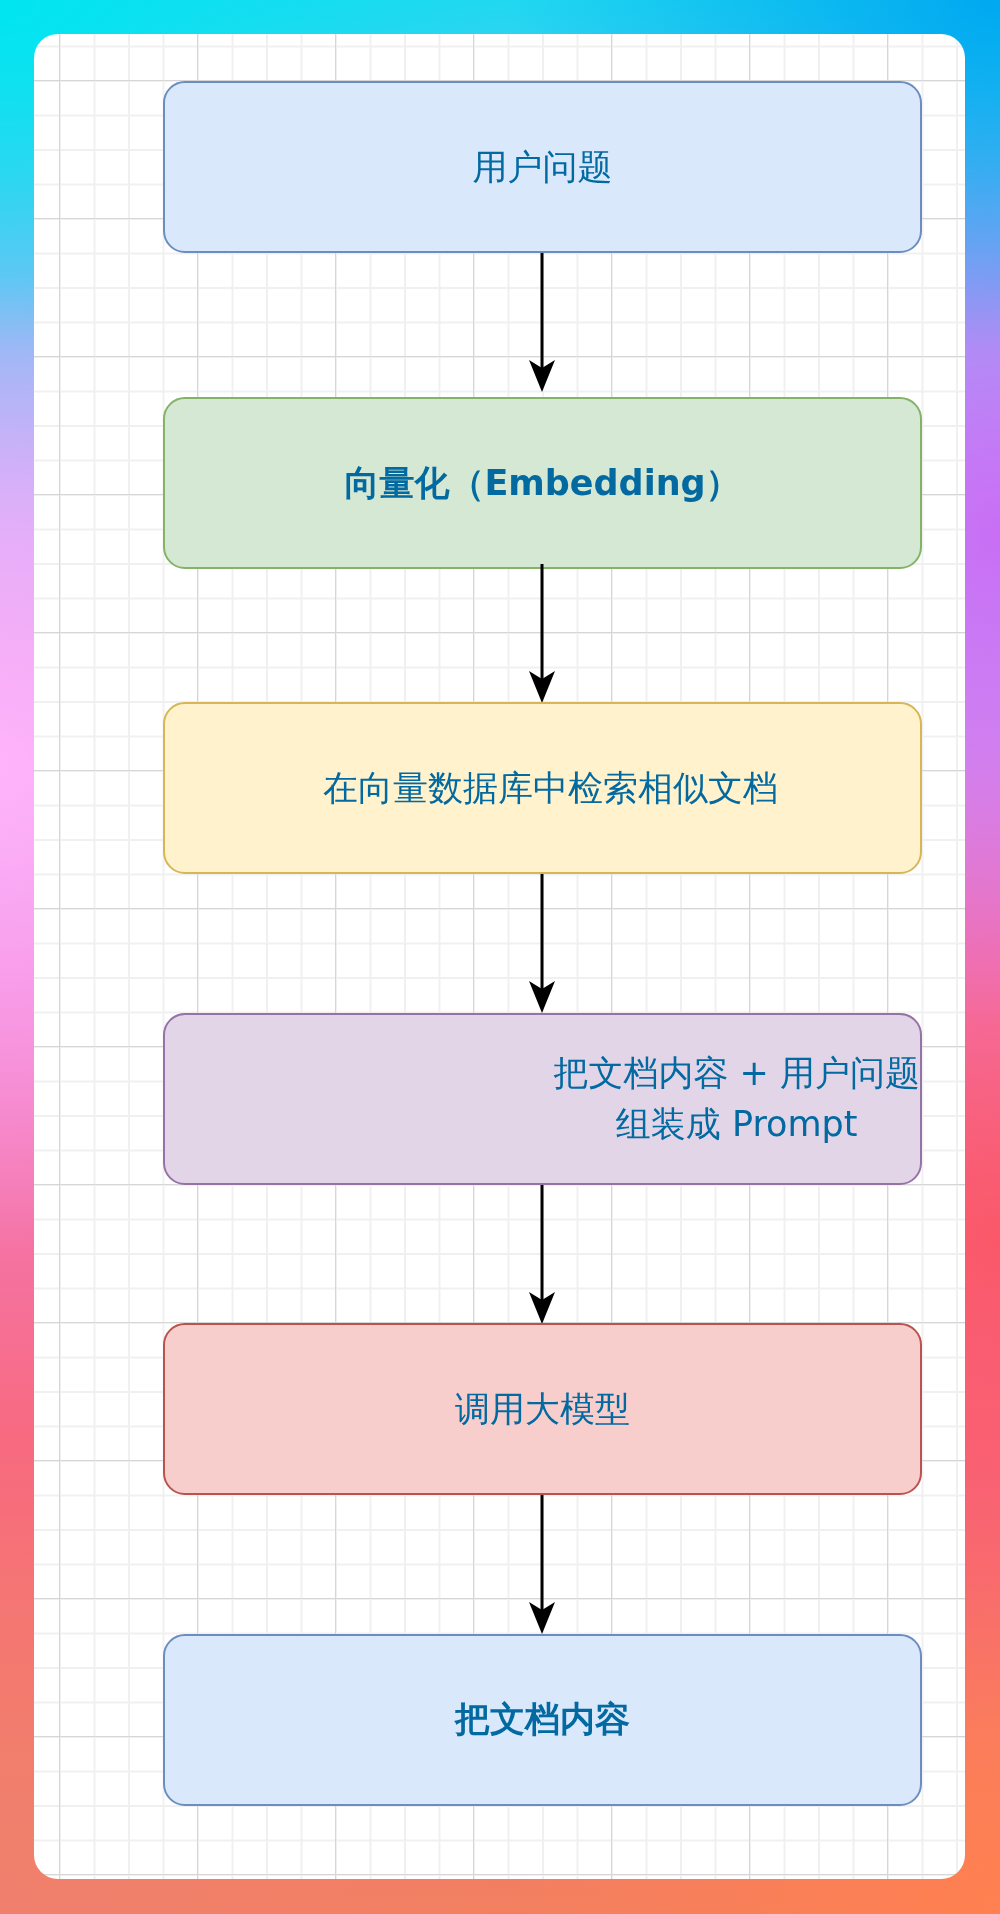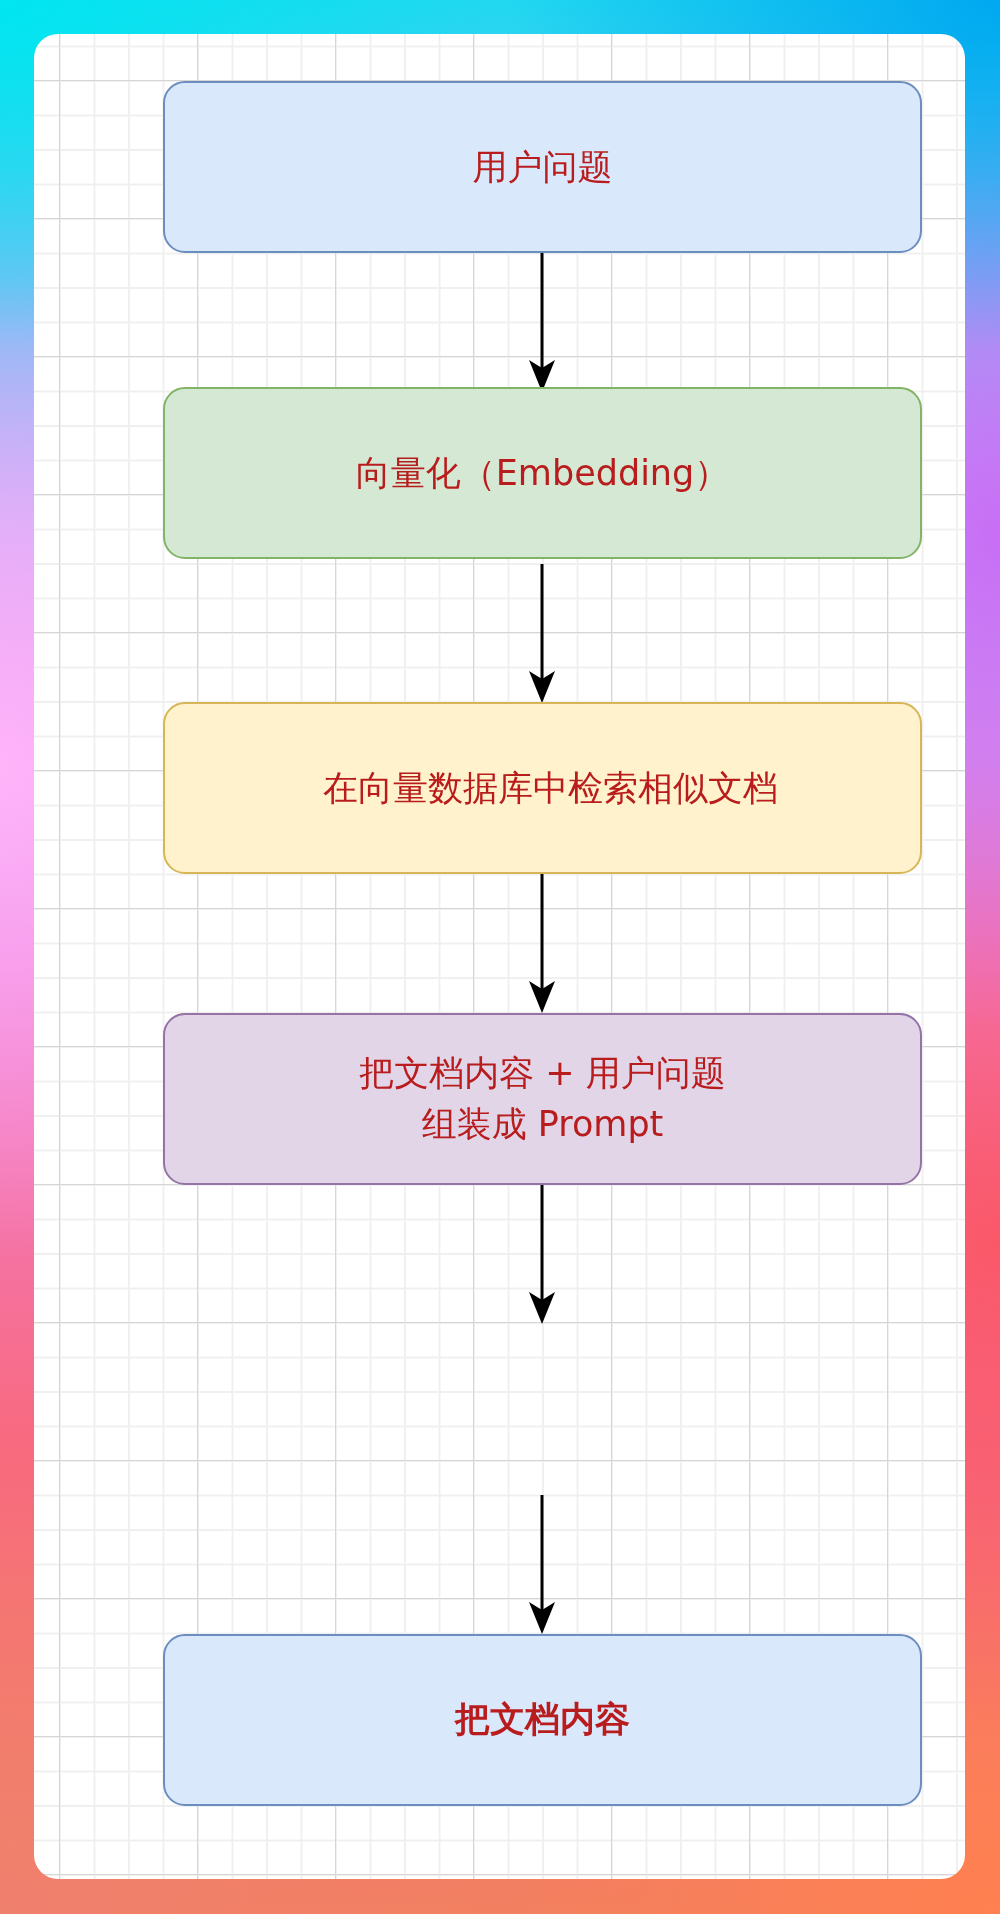--- a/index.html
+++ b/index.html
@@ -44,21 +44,21 @@
     left: 129px;
     width: 759px;
     height: 172px;
     box-sizing: border-box;
     border: 2.5px solid #6c8ebf;
     border-radius: 22px;
     display: flex;
     align-items: center;
     justify-content: center;
     text-align: center;
-    color: #b91c1c;
+    color: #0369a1;
     font-size: 35px;
     line-height: 51px;
     white-space: pre-line;
   }
   .node .label {
     display: block;
   }
   .node.bold { font-weight: bold; }
   .n-blue   { background: #dae8fc; border-color: #6c8ebf; }
   .n-green  { background: #d5e8d4; border-color: #82b366; }
@@ -84,21 +84,21 @@
       <span class="label">用户问题</span>
     </div>
 
     <div class="edge" style="top:219px;">
       <svg width="30" height="139" viewBox="0 0 30 139">
         <line x1="15" y1="0" x2="15" y2="120" stroke="#000" stroke-width="3"></line>
         <path d="M15 139 L2 107 L15 115 L28 107 Z" fill="#000"></path>
       </svg>
     </div>
 
-    <div class="node n-green" style="top: 353px; background-color: rgb(213, 232, 212); border-color: rgb(130, 179, 102); font-weight: normal;">
+    <div class="node n-green" style="top: 363px; background-color: rgb(213, 232, 212); border-color: rgb(130, 179, 102); font-weight: bold;">
       <span class="label">向量化（Embedding）</span>
     </div>
 
     <div class="edge" style="top:529.5px;">
       <svg width="30" height="139" viewBox="0 0 30 139">
         <line x1="15" y1="0" x2="15" y2="120" stroke="#000" stroke-width="3"></line>
         <path d="M15 139 L2 107 L15 115 L28 107 Z" fill="#000"></path>
       </svg>
     </div>
 
@@ -106,32 +106,35 @@
       <span class="label">在向量数据库中检索相似文档</span>
     </div>
 
     <div class="edge" style="top:840px;">
       <svg width="30" height="139" viewBox="0 0 30 139">
         <line x1="15" y1="0" x2="15" y2="120" stroke="#000" stroke-width="3"></line>
         <path d="M15 139 L2 107 L15 115 L28 107 Z" fill="#000"></path>
       </svg>
     </div>
 
-    <div class="node n-purple" style="top: 978.5px; background-color: rgb(225, 213, 231); border-color: rgb(150, 115, 166); font-weight: normal;">
+    <div class="node n-purple" style="top: 978.5px; background-color: rgb(225, 213, 231); border-color: rgb(150, 115, 166); font-weight: normal; justify-content: flex-end;">
       <span class="label">把文档内容 + 用户问题
 组装成 Prompt</span>
     </div>
 
     <div class="edge" style="top:1150.5px;">
       <svg width="30" height="139" viewBox="0 0 30 139">
         <line x1="15" y1="0" x2="15" y2="120" stroke="#000" stroke-width="3"></line>
         <path d="M15 139 L2 107 L15 115 L28 107 Z" fill="#000"></path>
       </svg>
     </div>
 
+    <div class="node n-red" style="top: 1289px; background-color: rgb(248, 206, 204); border-color: rgb(184, 84, 80); font-weight: normal;">
+      <span class="label">调用大模型</span>
+    </div>
 
     <div class="edge" style="top:1461px;">
       <svg width="30" height="139" viewBox="0 0 30 139">
         <line x1="15" y1="0" x2="15" y2="120" stroke="#000" stroke-width="3"></line>
         <path d="M15 139 L2 107 L15 115 L28 107 Z" fill="#000"></path>
       </svg>
     </div>
 
     <div class="node n-blue bold" style="top: 1599.5px; background-color: rgb(218, 232, 252); border-color: rgb(108, 142, 191); font-weight: bold;">
       <span class="label">把文档内容</span>

